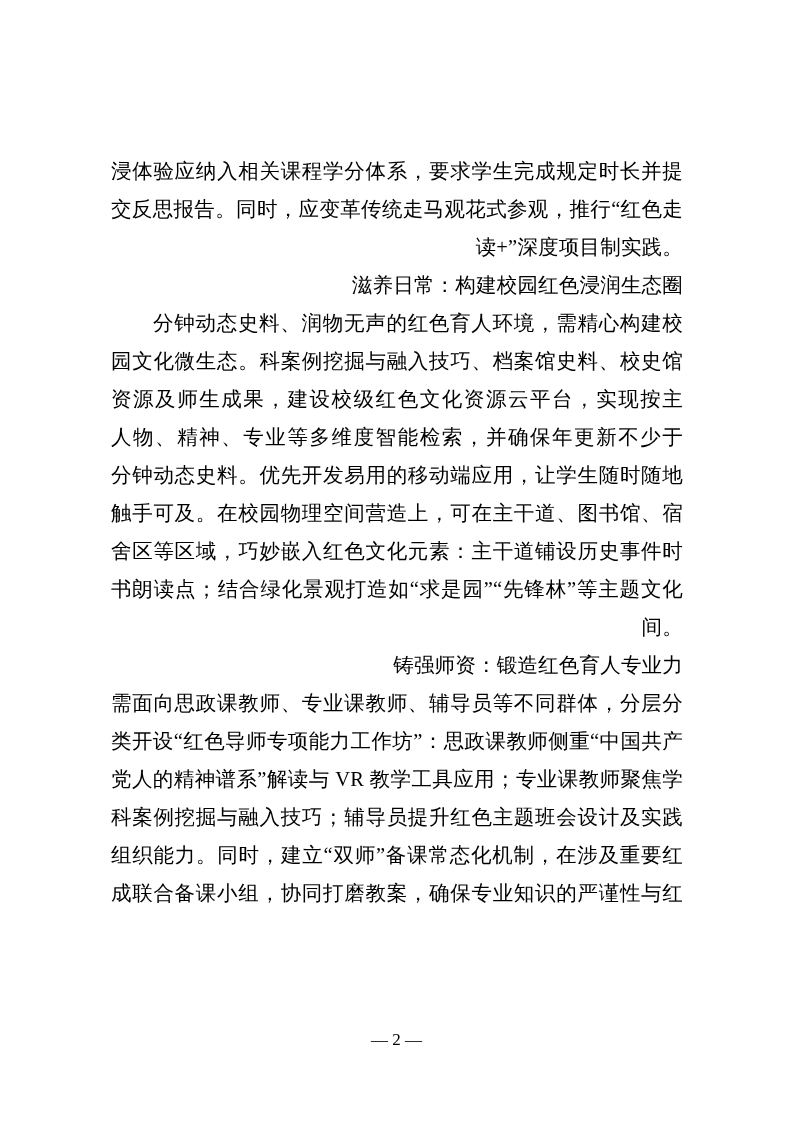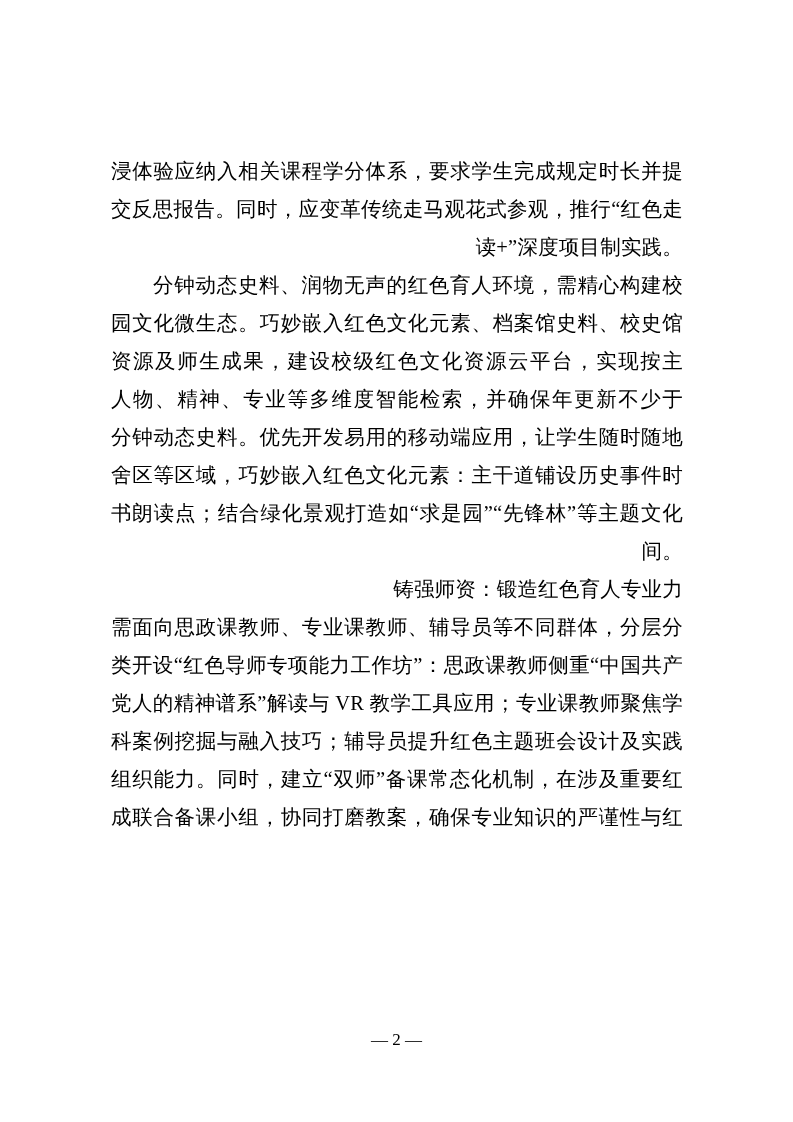--- a/index.html
+++ b/index.html
@@ -49,25 +49,27 @@
   }
 </style>
 </head>
 <body>
 
 <div class="page">
   <div class="text-block">
       <div class="line justify">浸体验应纳入相关课程学分体系，要求学生完成规定时长并提</div>
       <div class="line justify">交反思报告。同时，应变革传统走马观花式参观，推行“红色走</div>
       <div class="line">读+”深度项目制实践。</div>
+      <div class="line indent">滋养日常：构建校园红色浸润生态圈</div>
       <div class="line justify indent">分钟动态史料、润物无声的红色育人环境，需精心构建校</div>
-      <div class="line justify">园文化微生态。巧妙嵌入红色文化元素、档案馆史料、校史馆</div>
+      <div class="line justify">园文化微生态。科案例挖掘与融入技巧、档案馆史料、校史馆</div>
       <div class="line justify">资源及师生成果，建设校级红色文化资源云平台，实现按主题、</div>
       <div class="line justify">人物、精神、专业等多维度智能检索，并确保年更新不少于 200</div>
       <div class="line justify">分钟动态史料。优先开发易用的移动端应用，让学生随时随地</div>
+      <div class="line justify">触手可及。在校园物理空间营造上，可在主干道、图书馆、宿</div>
       <div class="line justify">舍区等区域，巧妙嵌入红色文化元素：主干道铺设历史事件时</div>
       <div class="line justify">书朗读点；结合绿化景观打造如“求是园”“先锋林”等主题文化空</div>
       <div class="line">间。</div>
       <div class="line indent">铸强师资：锻造红色育人专业力</div>
       <div class="line justify">需面向思政课教师、专业课教师、辅导员等不同群体，分层分</div>
       <div class="line justify">类开设“红色导师专项能力工作坊”：思政课教师侧重“中国共产</div>
       <div class="line justify">党人的精神谱系”解读与 VR 教学工具应用；专业课教师聚焦学</div>
       <div class="line justify">科案例挖掘与融入技巧；辅导员提升红色主题班会设计及实践</div>
       <div class="line justify">组织能力。同时，建立“双师”备课常态化机制，在涉及重要红</div>
       <div class="line justify">成联合备课小组，协同打磨教案，确保专业知识的严谨性与红</div>

